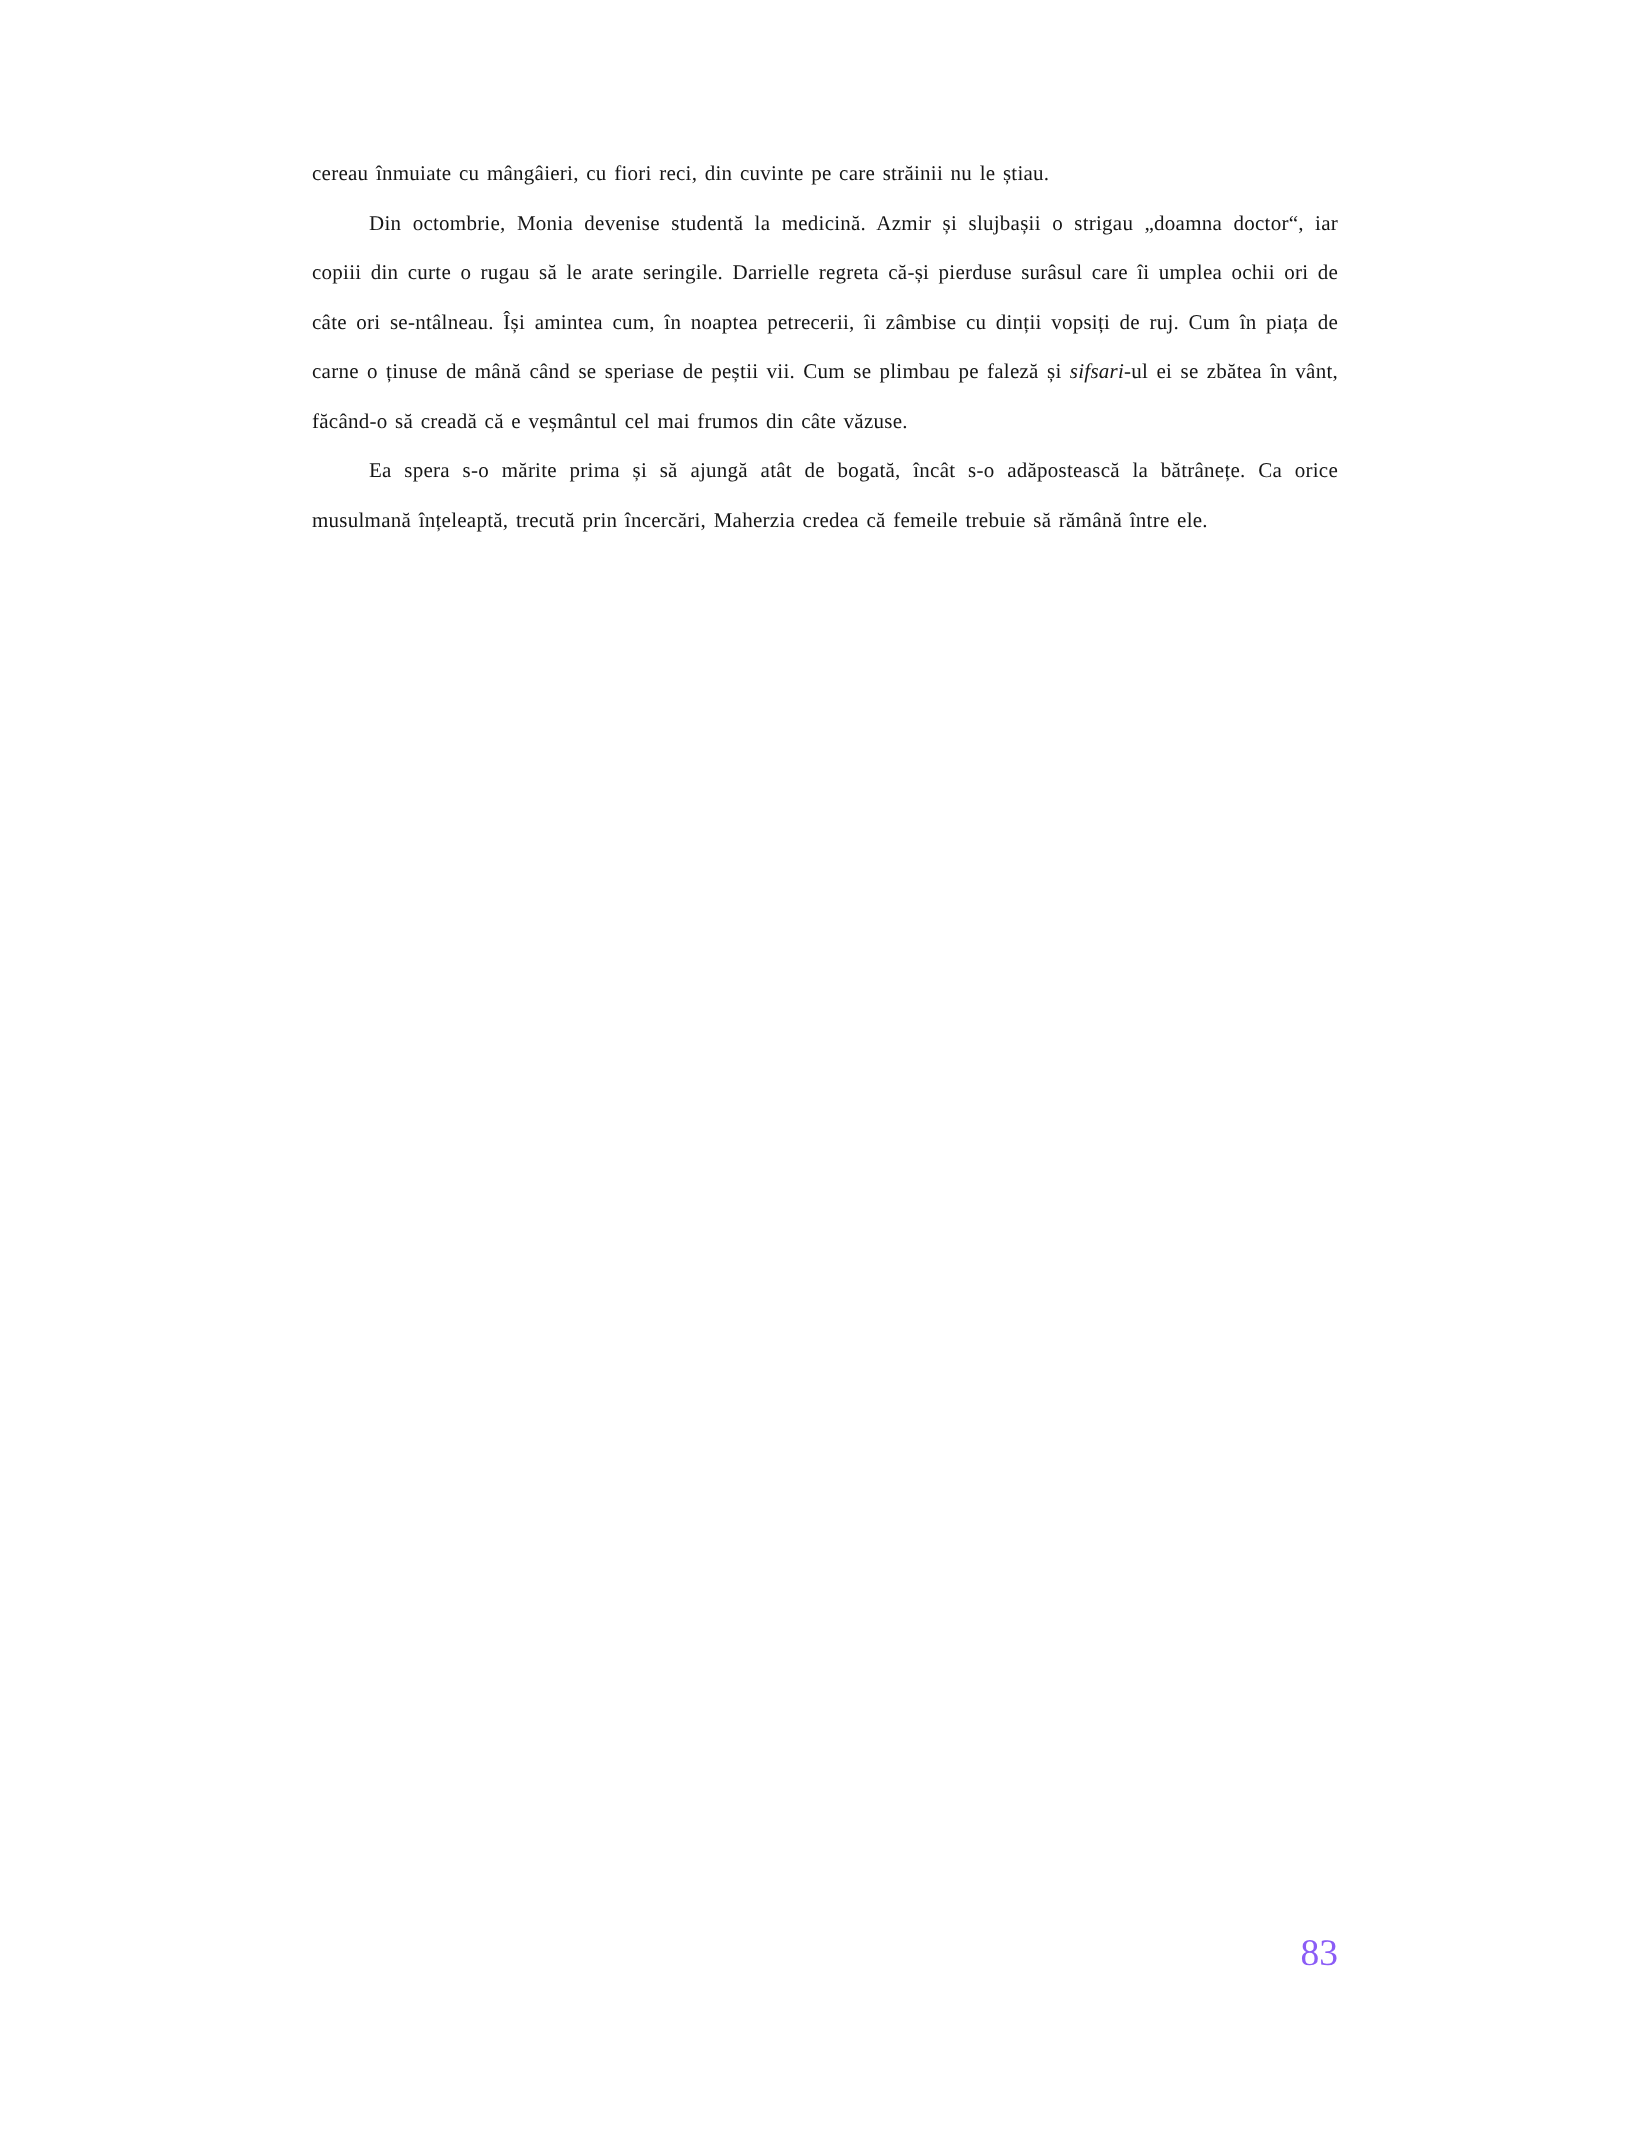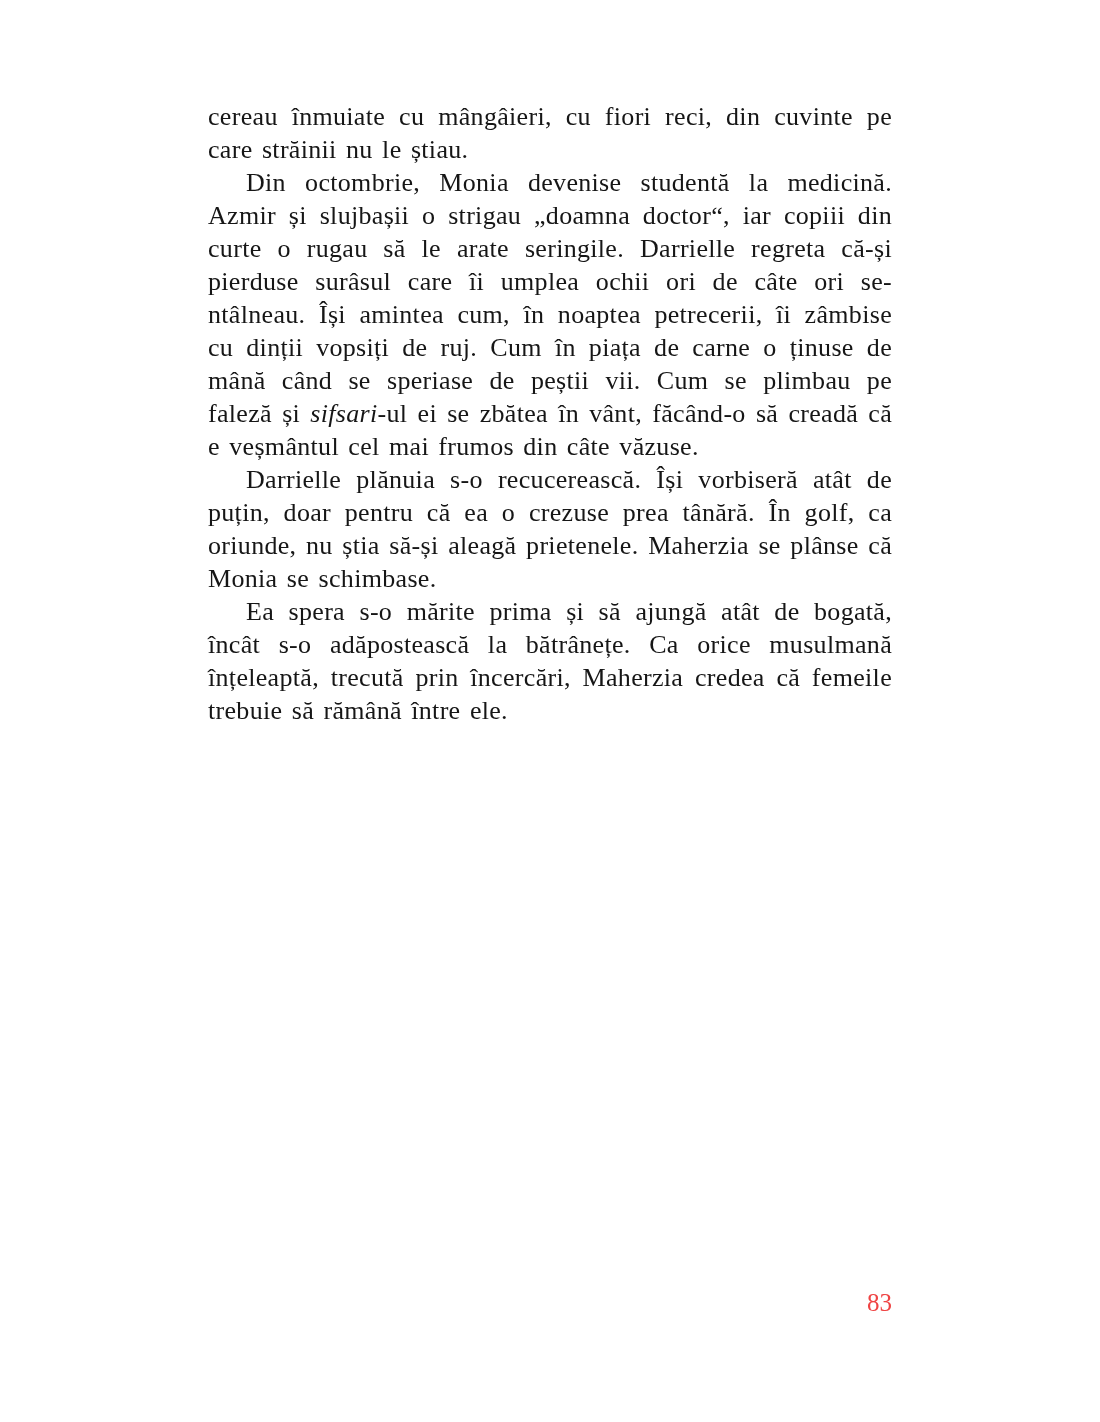--- a/index.html
+++ b/index.html
@@ -20,57 +20,56 @@
     background: #ffffff;
   }
   .text-block {
     position: absolute;
     left: 208px;
     top: 100px;
     width: 684px;
   }
   .text-block p {
     margin: 0;
-    font-size: 26px;
+    font-size: 14px;
     line-height: 33px;
     text-align: justify;
     text-indent: 38px;
     word-spacing: 0.10em;
     letter-spacing: 0.012em;
   }
   .text-block p.no-indent {
     text-indent: 0;
   }
   .italic-term {
     font-style: italic;
   }
   .page-number {
     position: absolute;
     left: 208px;
     top: 1288px;
     width: 684px;
     text-align: right;
     font-size: 25px;
     line-height: 30px;
-    color: #ef4444;
+    color: #8b5cf6;
   }
 </style>
 </head>
 <body>
 
 <div class="book-page">
 
   <div class="text-block">
 
     <p class="no-indent">cereau înmuiate cu mângâieri, cu fiori reci, din cuvinte pe care străinii nu le știau.</p>
 
 
     <p><span>Din octombrie, Monia devenise studentă la medicină. Azmir și slujbașii o strigau „doamna doctor“, iar copiii din curte o rugau să le arate seringile. Darrielle regreta că-și pierduse surâsul care îi umplea ochii ori de câte ori se-ntâlneau. Își amintea cum, în noaptea petrecerii, îi zâmbise cu dinții vopsiți de ruj. Cum în piața de carne o ținuse de mână când se speriase de peștii vii. Cum se plimbau pe faleză și </span><em class="italic-term">sifsari</em><span>-ul ei se zbătea în vânt, făcând-o să creadă că e veșmântul cel mai frumos din câte văzuse.</span></p>
 
-    <p>Darrielle plănuia s-o recucerească. Își vorbiseră atât de puțin, doar pentru că ea o crezuse prea tânără. În golf, ca oriunde, nu știa să-și aleagă prietenele. Maherzia se plânse că Monia se schimbase.</p>
 
     <p>Ea spera s-o mărite prima și să ajungă atât de bogată, încât s-o adăpostească la bătrânețe. Ca orice musulmană înțeleaptă, trecută prin încercări, Maherzia credea că femeile trebuie să rămână între ele.</p>
 
 
 
 
   </div>
 
   <div class="page-number">83</div>
 

